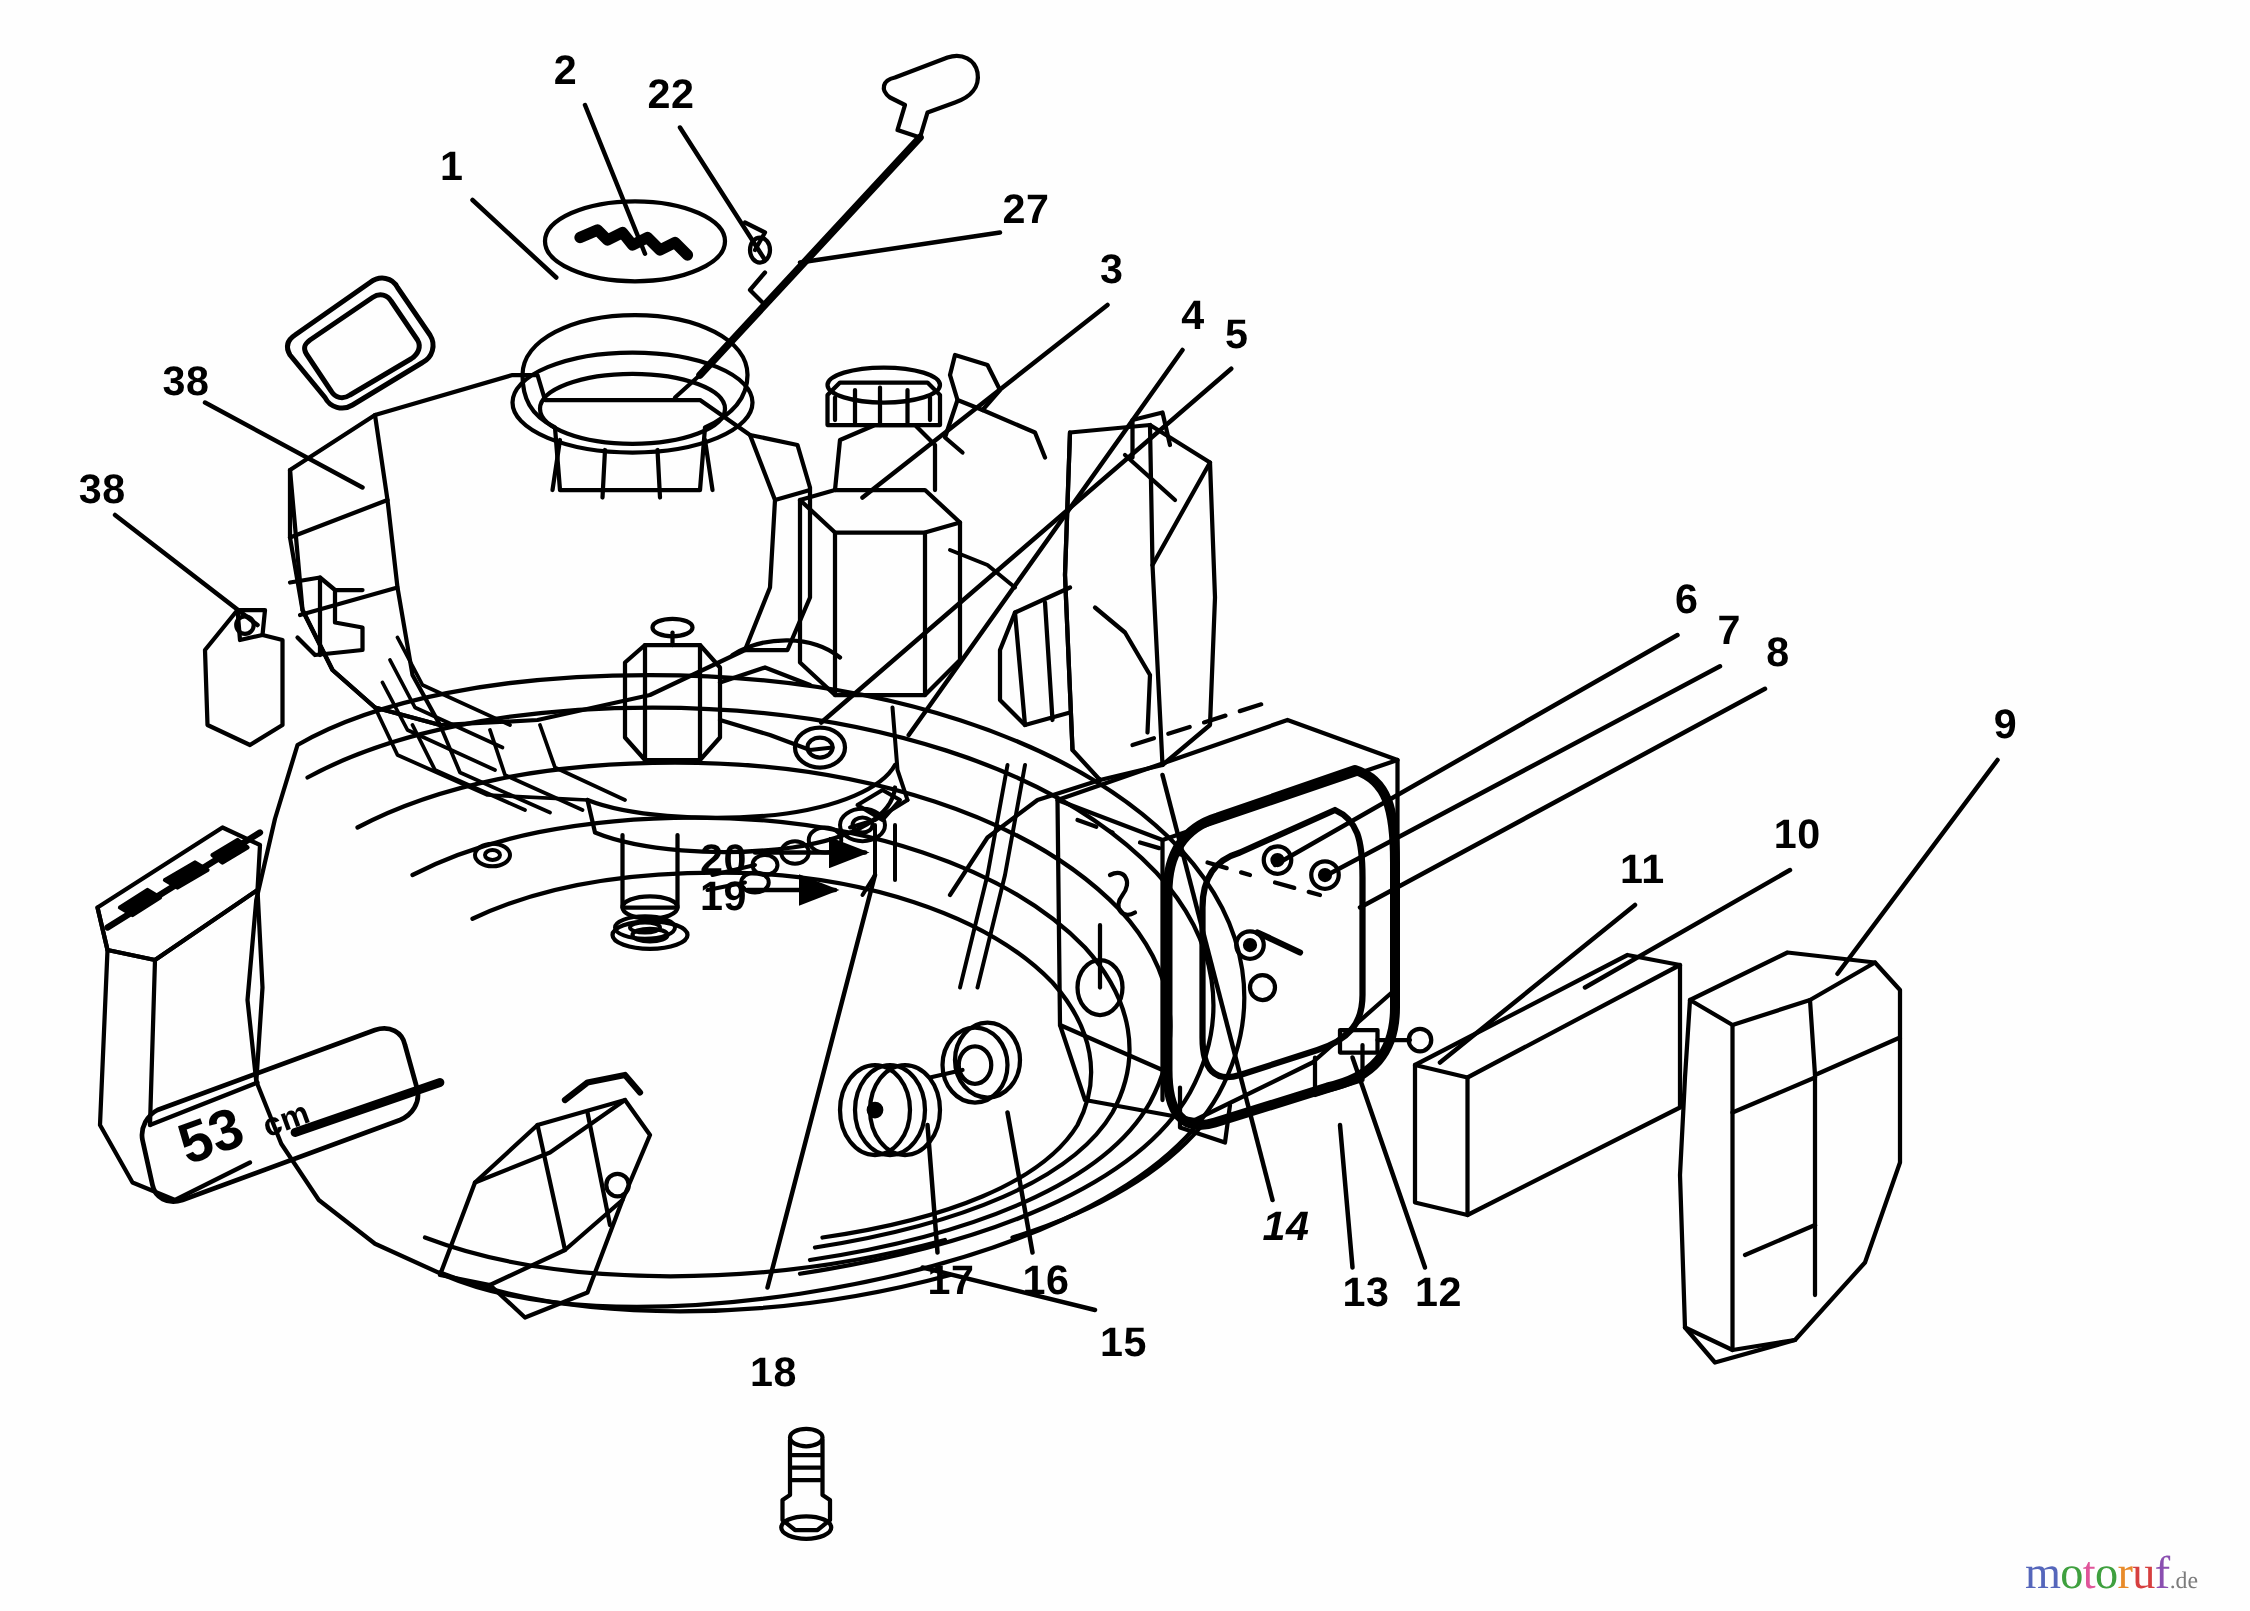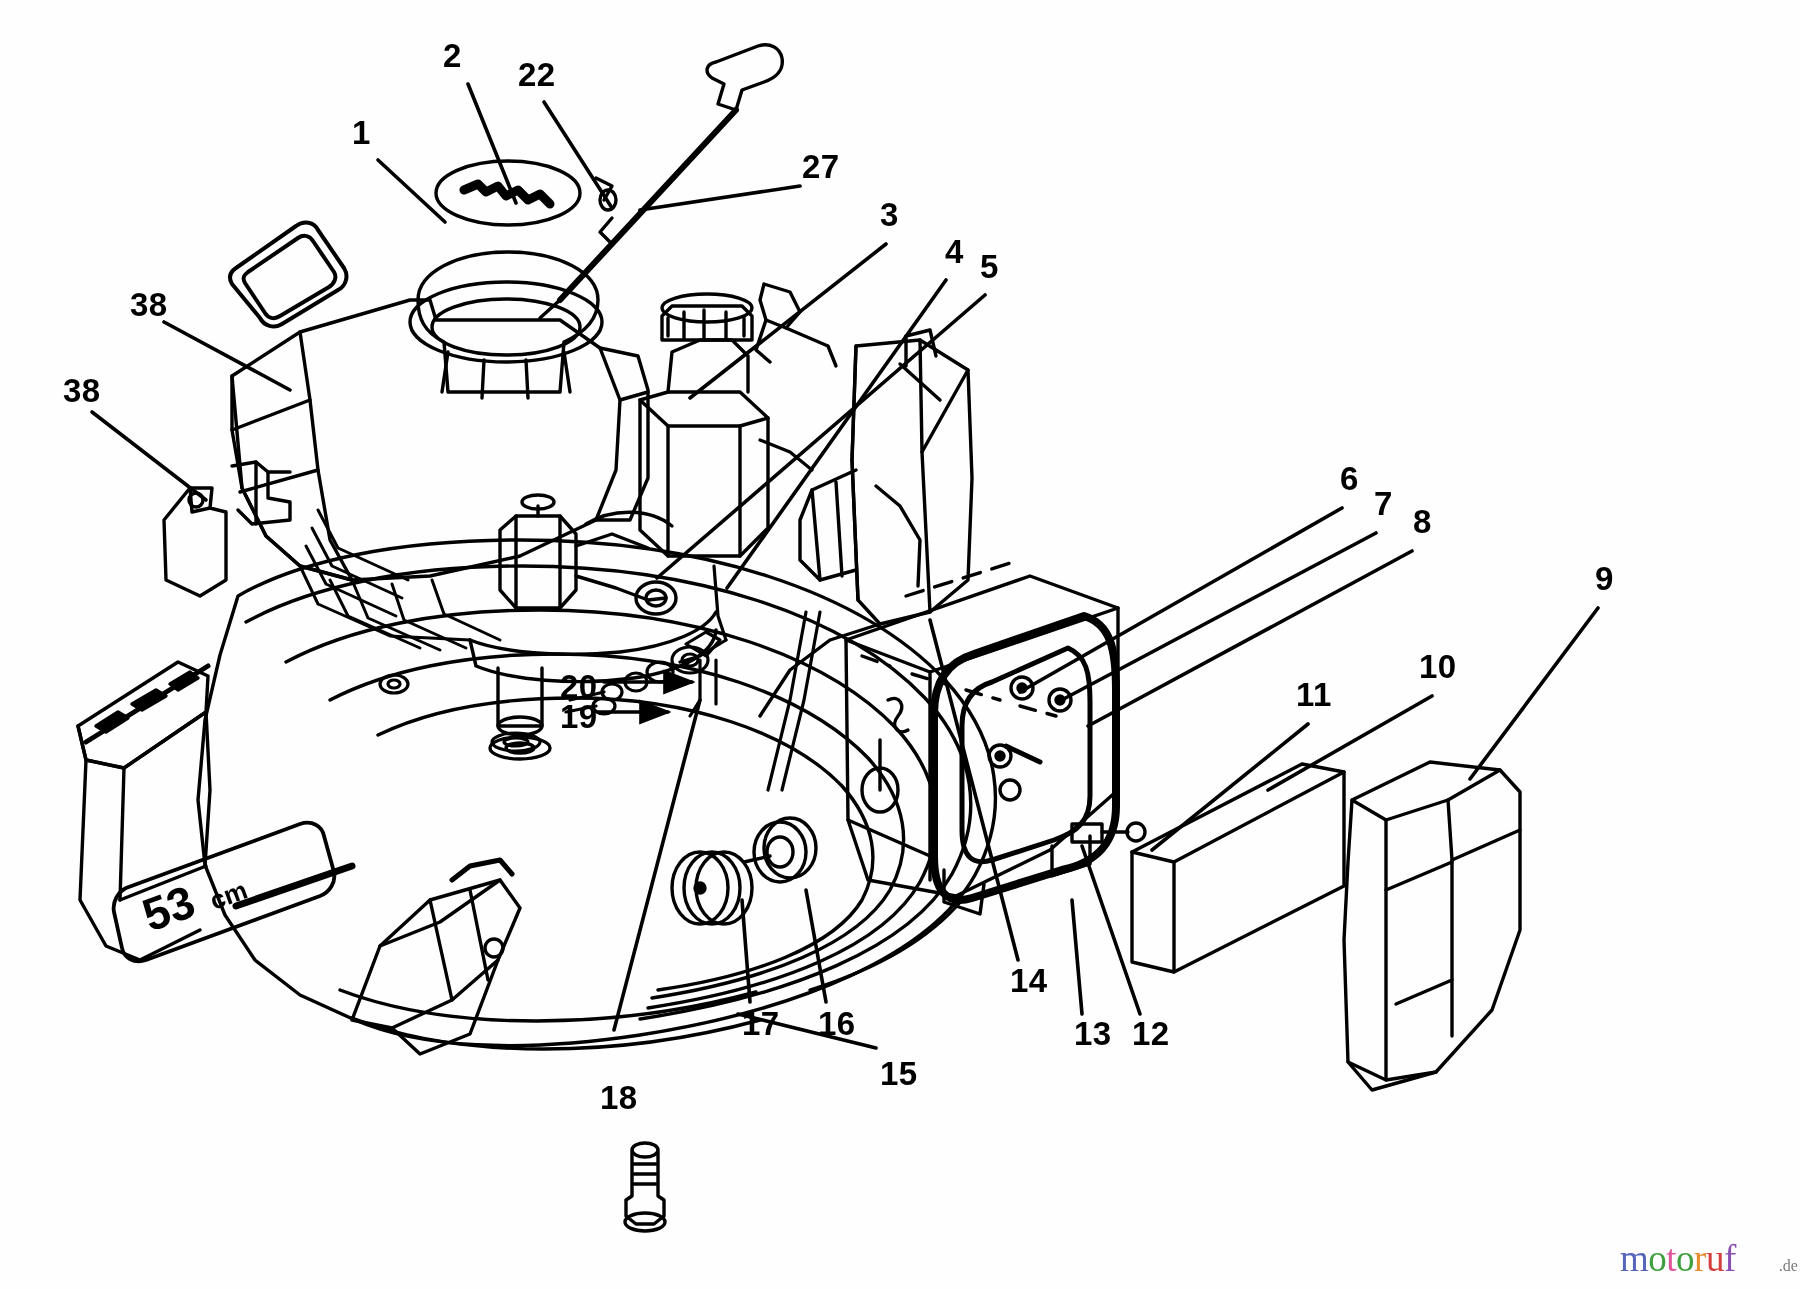--- a/index.html
+++ b/index.html
@@ -41,24 +41,23 @@
     left: 1620px;
     top: 1240px;
     font-family: "Liberation Serif", serif;
     font-size: 37px;
     line-height: 1;
     white-space: nowrap;
     letter-spacing: -0.5px;
   }
   #watermark .wm-l { display: inline-block; }
   #watermark .wm-suffix {
-    font-size: 16px;
+    font-size: 19px;
     color: #7b7b7b;
     letter-spacing: 0;
-    margin-left: 43px;
   }
   .deck-badge-text {
     font-family: "Liberation Sans", sans-serif;
     font-weight: 700;
   }
 </style>
 </head>
 <body>
 
 <div id="page">
@@ -415,21 +414,21 @@
       <div class="callout" style="left: 945px; top: 235px;">4</div>
       <div class="callout" style="left: 980px; top: 250px;">5</div>
       <div class="callout" style="left: 1340px; top: 462px;">6</div>
       <div class="callout" style="left: 1374px; top: 487px;">7</div>
       <div class="callout" style="left: 1413px; top: 505px;">8</div>
       <div class="callout" style="left: 1595px; top: 562px;">9</div>
       <div class="callout" style="left: 1419px; top: 650px;">10</div>
       <div class="callout" style="left: 1296px; top: 678px;">11</div>
       <div class="callout" style="left: 1132px; top: 1017px;">12</div>
       <div class="callout" style="left: 1074px; top: 1017px;">13</div>
-      <div class="callout" style="left: 1010px; top: 964px;">14</div>
+      <div class="callout" style="left: 1010px; top: 964px; font-style: italic;">14</div>
       <div class="callout" style="left: 880px; top: 1057px;">15</div>
       <div class="callout" style="left: 818px; top: 1007px;">16</div>
       <div class="callout" style="left: 742px; top: 1007px; text-align: center;">17</div>
       <div class="callout" style="left: 600px; top: 1081px;">18</div>
       <div class="callout" style="left: 560px; top: 700px;">19</div>
       <div class="callout" style="left: 560px; top: 670px;">20</div>
       <div class="callout" style="left: 130px; top: 288px;">38</div>
       <div class="callout" style="left: 518px; top: 58px;">22</div>
       <div class="callout" style="left: 63px; top: 374px;">38</div>
       <div class="callout" style="left: 802px; top: 150px;">27</div>

